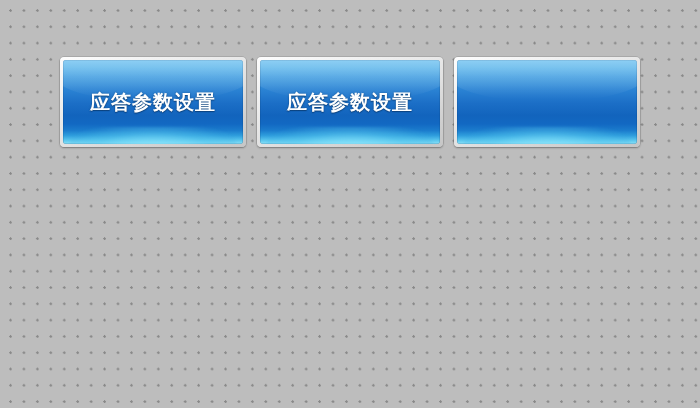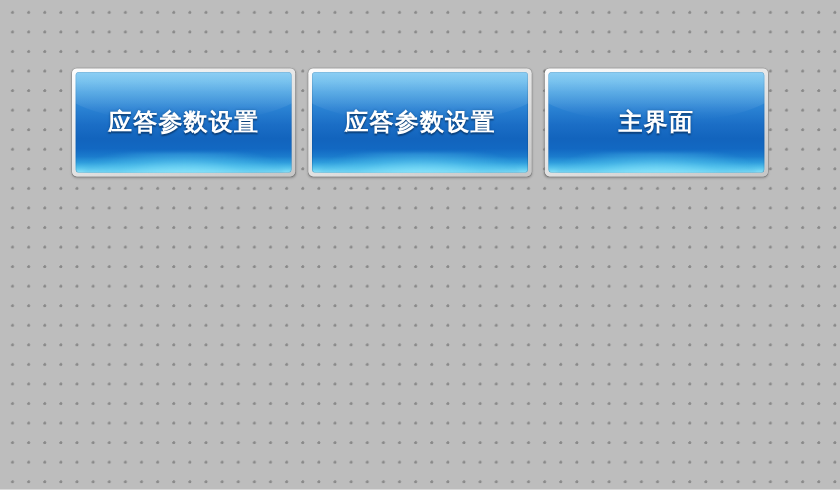--- a/index.html
+++ b/index.html
@@ -159,17 +159,16 @@
       </div>
       <div class="label">应答参数设置</div>
     </div>
 
 
     <div class="hmi-button">
       <div class="face">
         <div class="gloss"></div>
         <div class="glow"></div>
       </div>
-      <div class="label">主界面</div>
     </div>
 
   </div>
 </div>
 
 </body></html>

